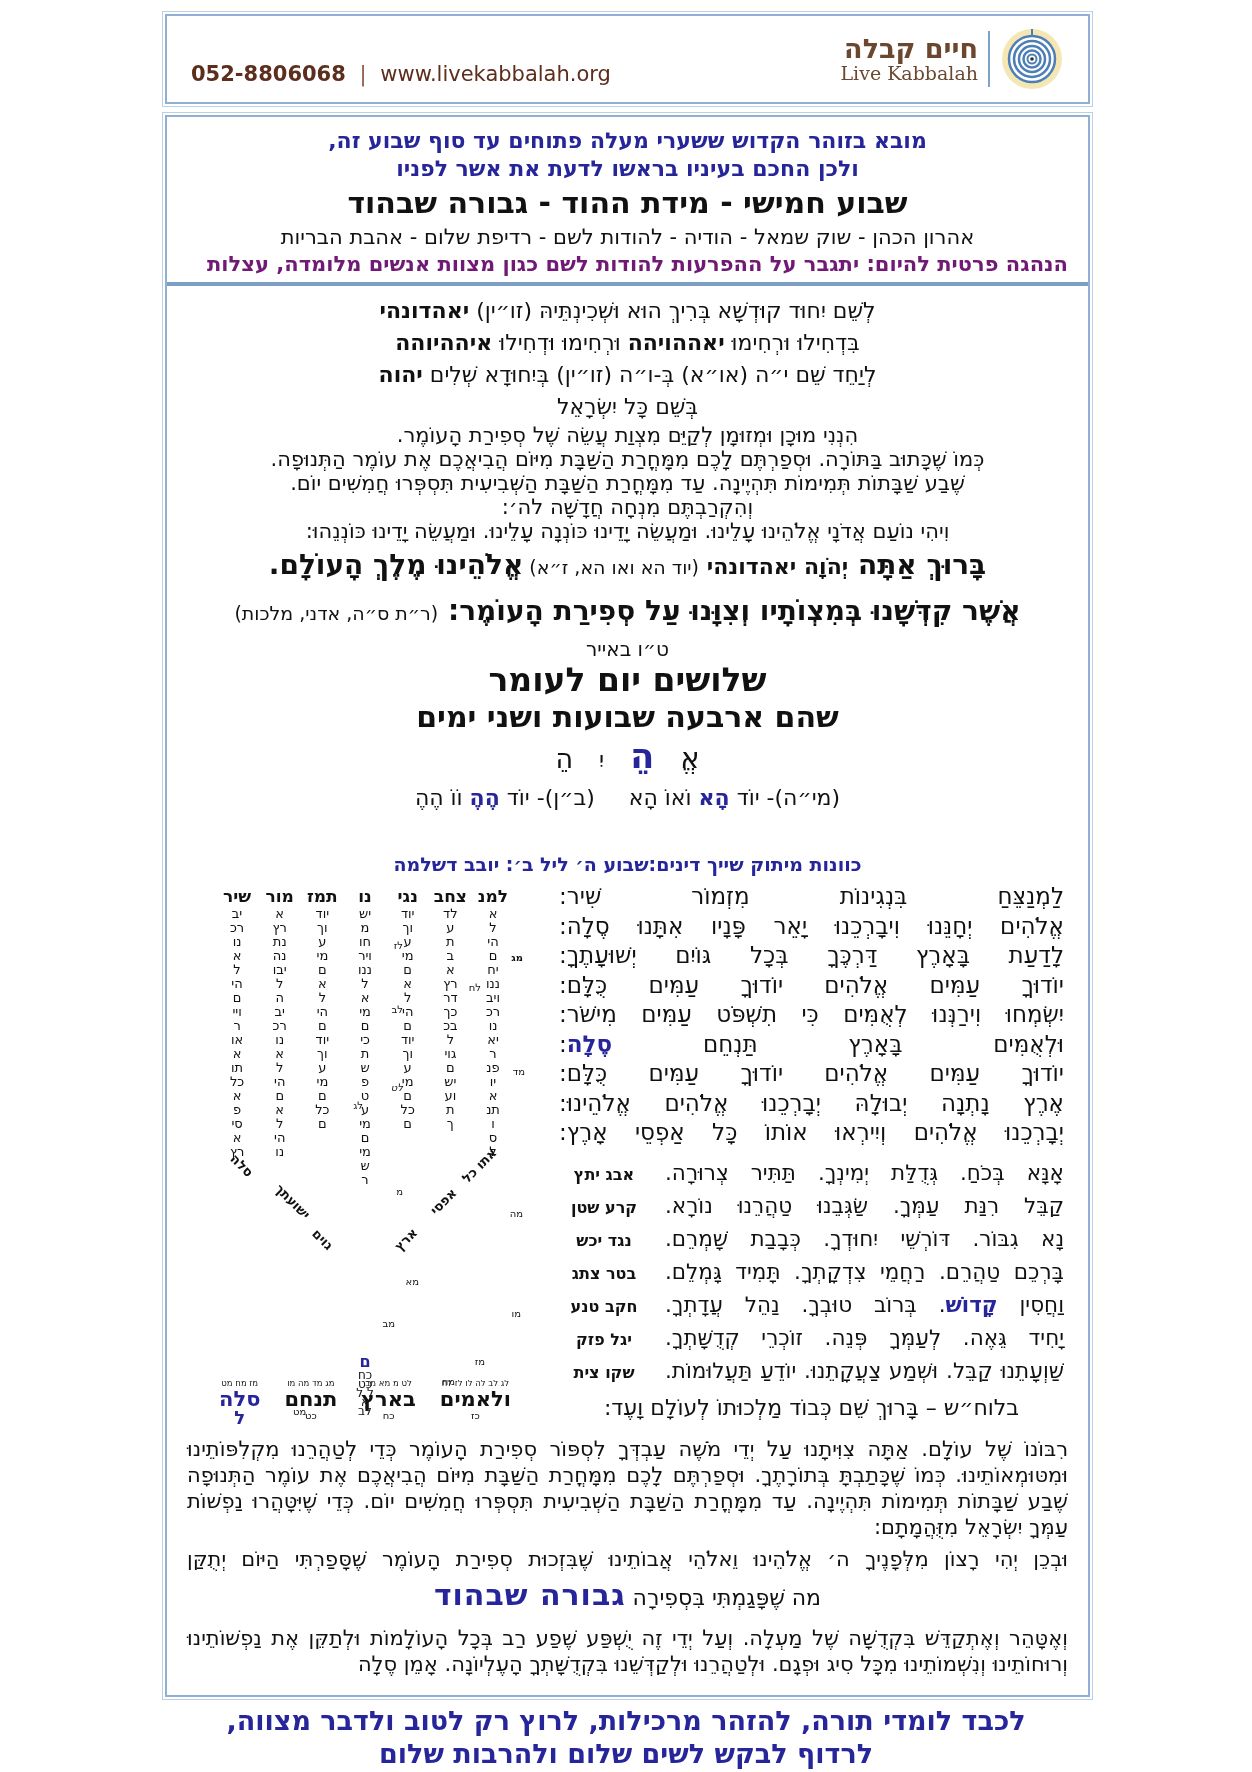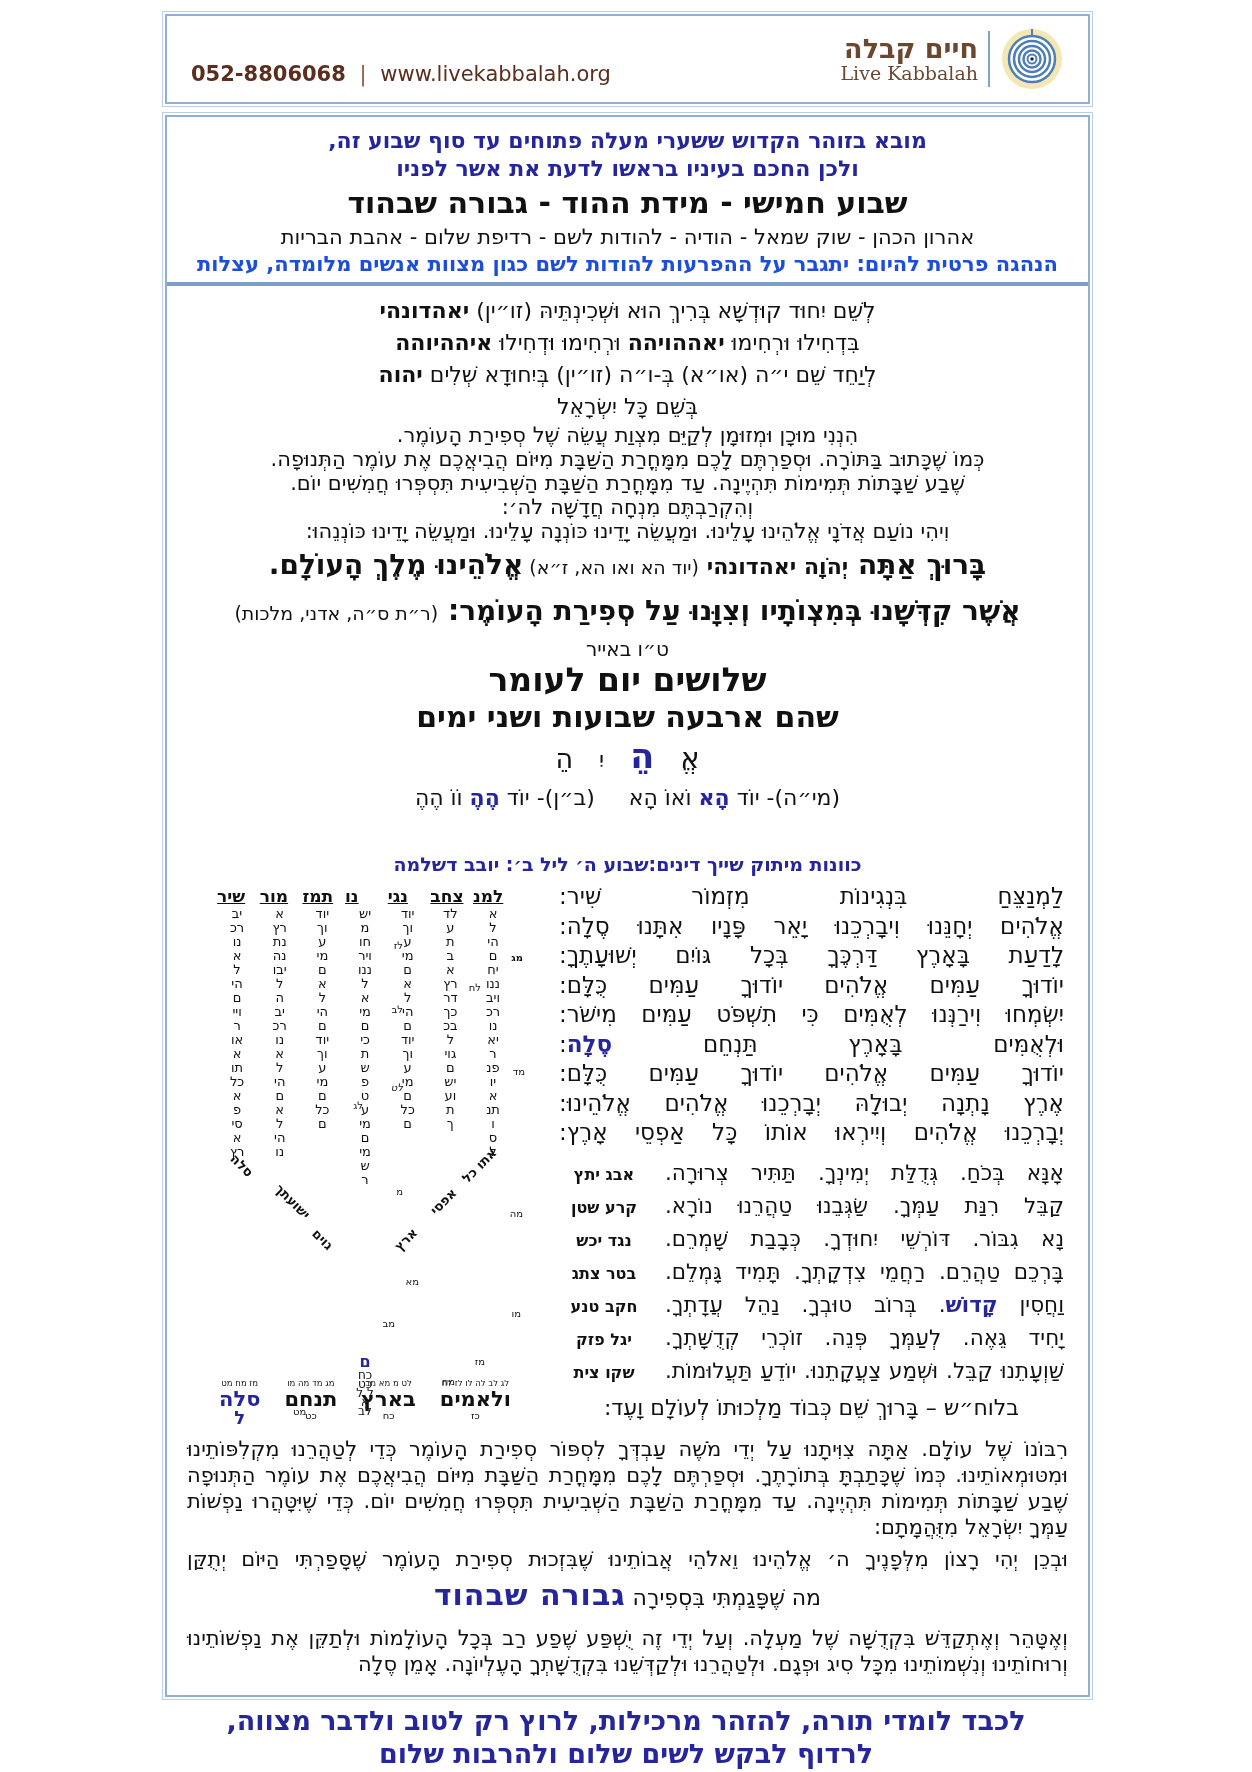--- a/index.html
+++ b/index.html
@@ -22,21 +22,21 @@
   .brand-bar { width:2px; height:56px; background:#7fa3c8; }
 
   
   .mainbox { position:absolute; left:165px; top:115px; width:925px; height:1582px;
              border:2px solid #8fb0d4; outline:1px solid #bccfe4; outline-offset:2px;
              background:#fff; padding:10px 20px 0; overflow:hidden; }
 
   .intro-l { font-size:22px; font-weight:bold; color:#26269a; line-height:28px; text-align:center; }
   .intro-title { font-size:30px; font-weight:bold; line-height:40px; text-align:center; }
   .intro-sub { font-size:21px; line-height:28px; text-align:center; }
-  .intro-guid { font-size:21px; font-weight:bold; color:#1d4ed8; line-height:26px; text-align:center; }
+  .intro-guid { font-size:21px; font-weight:bold; color:#701a75; line-height:26px; text-align:right; }
   .rule { border:none; border-top:4px solid #7d9fc6; margin:5px -20px 9px; }
 
   .leshem { text-align:center; font-size:22px; line-height:32px; }
   .leshem .nm { font-weight:bold; }
   .hineni { text-align:center; font-size:21px; line-height:24px; }
   .bless { text-align:center; font-size:28px; font-weight:bold; line-height:44px; }
   .bless .sm { font-size:19px; font-weight:normal; }
   .bless .md { font-size:22px; }
 
   .cdate { text-align:center; font-size:20px; line-height:24px; margin-top:2px; }
@@ -64,21 +64,21 @@
   .ana { margin-top:12px; }
   .ana-row { display:flex; align-items:baseline; gap:16px; height:33px; }
   .ana-main { flex:1; font-size:21.5px; text-align:justify; text-align-last:justify; }
   .ana-main .hl { color:#26269a; font-weight:bold; }
   .ana-acr { width:90px; text-align:center; font-size:16px; font-weight:bold; white-space:nowrap; }
   .ana-close { text-align:center; font-size:22px; margin-top:4px; }
 
   
   .menorah { position:absolute; left:28px; top:4px; width:300px; height:540px; }
   .m-top { display:flex; justify-content:space-between; font-weight:bold; font-size:17px; padding:0 2px; }
-  .m-top span { width:40px; text-align:left;text-decoration:underline; }
+  .m-top span { width:40px; text-align:center; }
   .m-cols { display:flex; justify-content:space-between; padding:0 2px; margin-top:1px; }
   .m-c { width:40px; display:flex; justify-content:center; }
   .vt { width:15px; font-size:13px; line-height:14px; word-break:break-all; text-align:center; overflow:hidden; }
   .h1 { height:252px; } .h2 { height:288px; } .h3 { height:324px; } .h4 { height:462px; }
   .diag { position:absolute; font-size:13px; font-weight:bold; white-space:nowrap; }
   .d0 { right:14px;  top:272px; transform:rotate(-45deg); }
   .d1 { right:56px;  top:308px; transform:rotate(-45deg); }
   .d2 { right:96px;  top:346px; transform:rotate(-45deg); }
   .d3 { left:96px;   top:346px; transform:rotate(45deg); }
   .d4 { left:56px;   top:308px; transform:rotate(45deg); }

